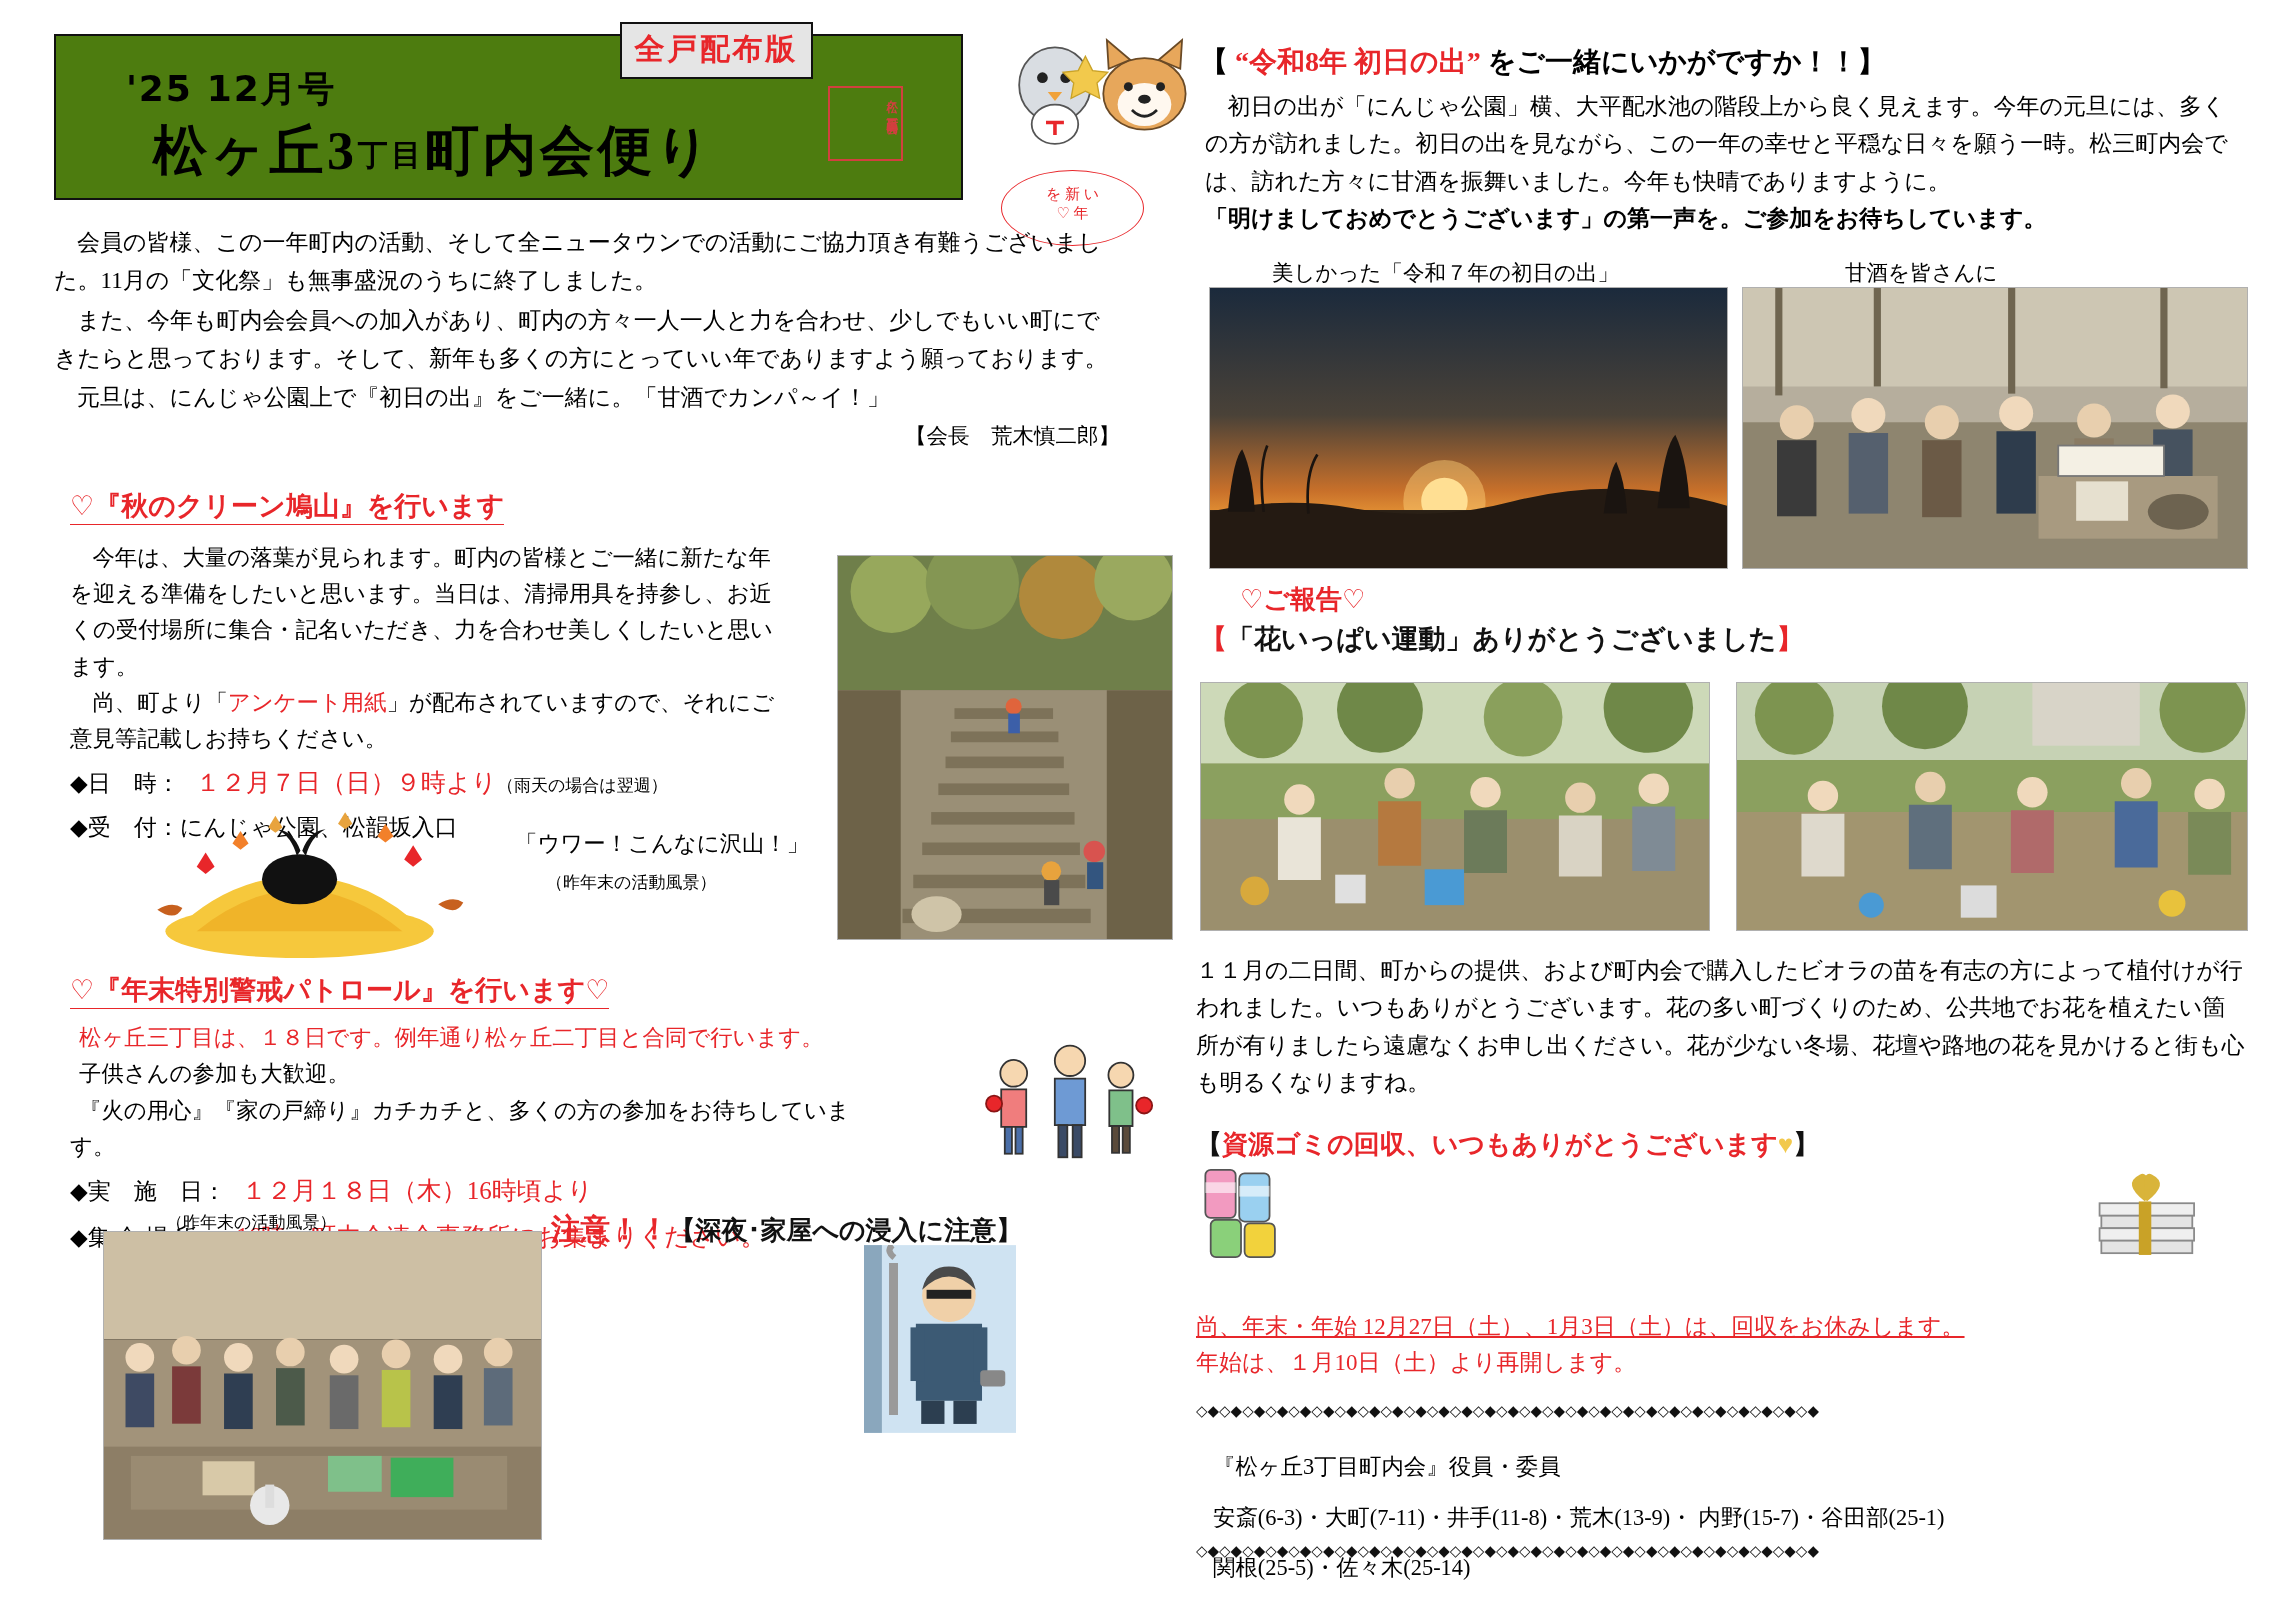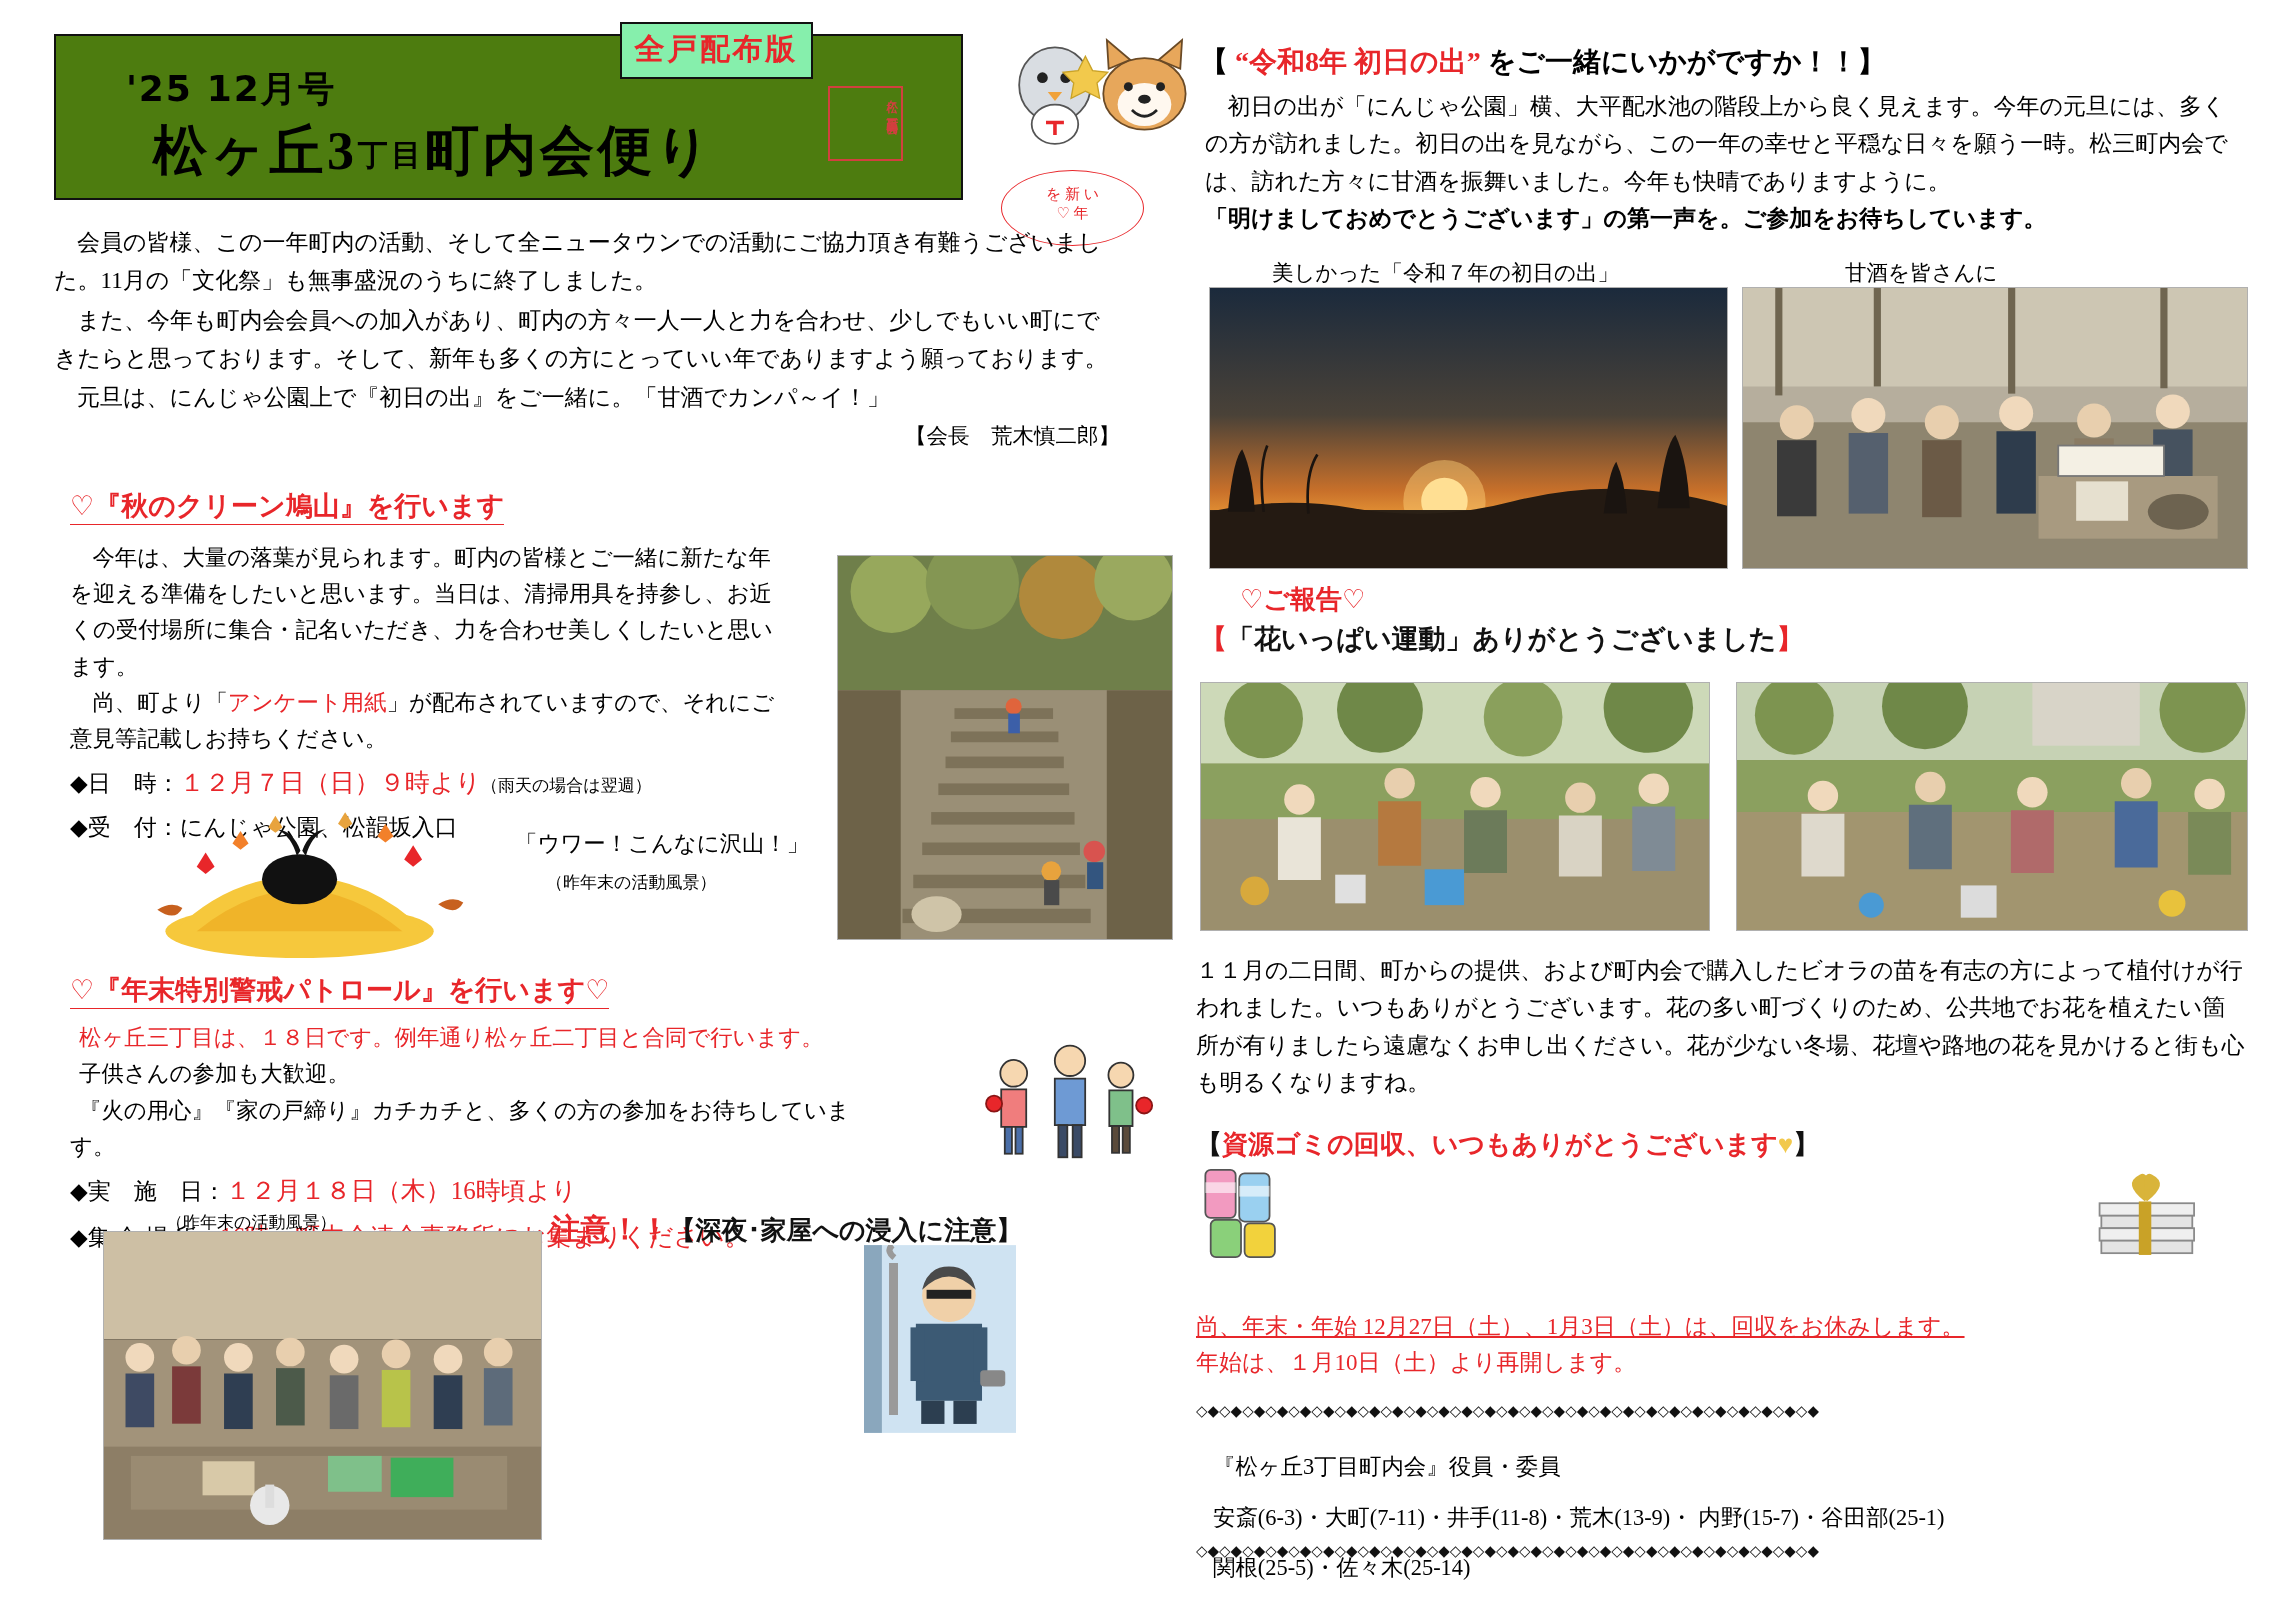--- a/index.html
+++ b/index.html
@@ -37,21 +37,21 @@
     font-family: "DejaVu Sans", sans-serif;
   }
   .masthead .title {
     position: absolute; left: 97px; top: 79px;
     font-size: 54px; font-weight: bold; letter-spacing: 3.6px;
     white-space: nowrap;
   }
   .masthead .title .sub3 { font-size: 30px; vertical-align: 3.6px; }
   .badge-all {
     position: absolute; left: 620px; top: 21.5px;
-    border: 2.7px solid #111; background: #86efac;
+    border: 2.7px solid #111; background: #e5e5e5;
     padding: 5.4px 12.5px 7.2px 12.5px;
     font-size: 30px; font-weight: bold; color: #e8262a;
     letter-spacing: 2.7px;
   }
   .hanko {
     position: absolute; left: 828px; top: 86px;
     width: 75px; height: 75px;
     border: 2.7px solid #d2403f;
     color: #d2403f;
     font-size: 11.6px; line-height: 1.05;
@@ -73,21 +73,21 @@
   .sec-head {
     font-size: 27px; font-weight: bold; color: #e8262a;
     border-bottom: 1.8px solid #e8262a; display: inline-block;
     line-height: 1.35;
   }
 
   .clean-block { position: absolute; left: 70px; top: 488px; width: 716px; }
   .clean-body { font-size: 22.4px; line-height: 1.62; margin-top: 14.3px; }
   .clean-body p { margin: 0; text-indent: 22.4px; }
   .bullet-line { font-size: 23px; margin-top: 5.4px; }
-  .bullet-line .bigred { color: #e8262a; font-size: 25px; }
+  .bullet-line .bigred { color: #e8262a; font-size: 25px; margin-left: 16px; }
   .tiny { font-size: 17px; }
 
   .autumn-art {
     position: absolute; left: 143px; top: 797px; width: 331px; height: 161px;
   }
   .cap-quote {
     position: absolute; left: 515px; top: 828px;
     font-size: 22.4px;
   }
   .cap-sub {

